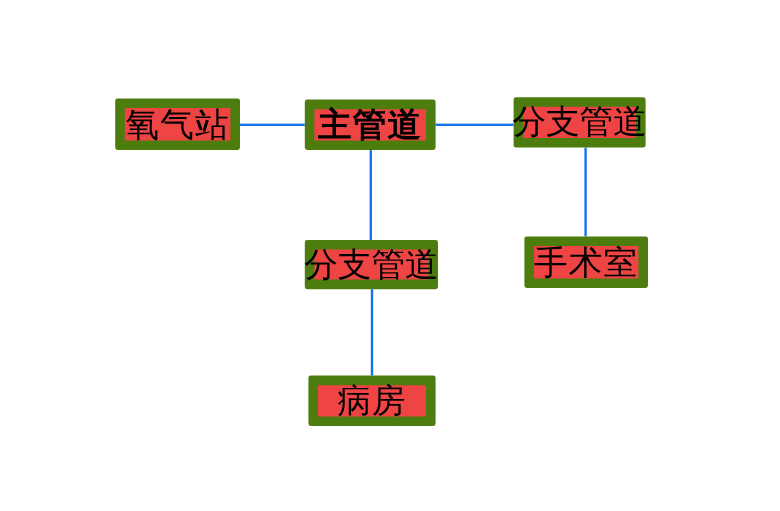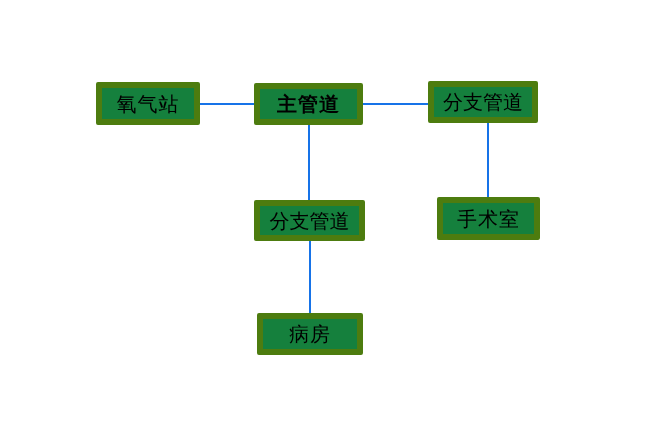--- a/index.html
+++ b/index.html
@@ -11,25 +11,25 @@
     position: relative;
     width: 650px;
     height: 426px;
     background: #ffffff;
     overflow: hidden;
     font-family: "DejaVu Serif", "Liberation Serif", serif;
   }
   .node {
     position: absolute;
     box-sizing: border-box;
-    border: 6px solid #4d7c0f;
+    border: 8px solid #4d7c0f;
     border-radius: 2px;
-    background: #15803d;
+    background: #ef4444;
     color: #000000;
-    font-size: 20px;
+    font-size: 28px;
     line-height: 1;
     display: flex;
     align-items: center;
     justify-content: center;
     white-space: nowrap;
     letter-spacing: 1px;
   }
   .node-oxygen       { left:  96px; top:  82px; width: 104px; height: 43px; }
   .node-main         { left: 254px; top:  83px; width: 109px; height: 42px; font-weight: bold; }
   .node-branch-right { left: 428px; top:  81px; width: 110px; height: 42px; letter-spacing: 0; }

